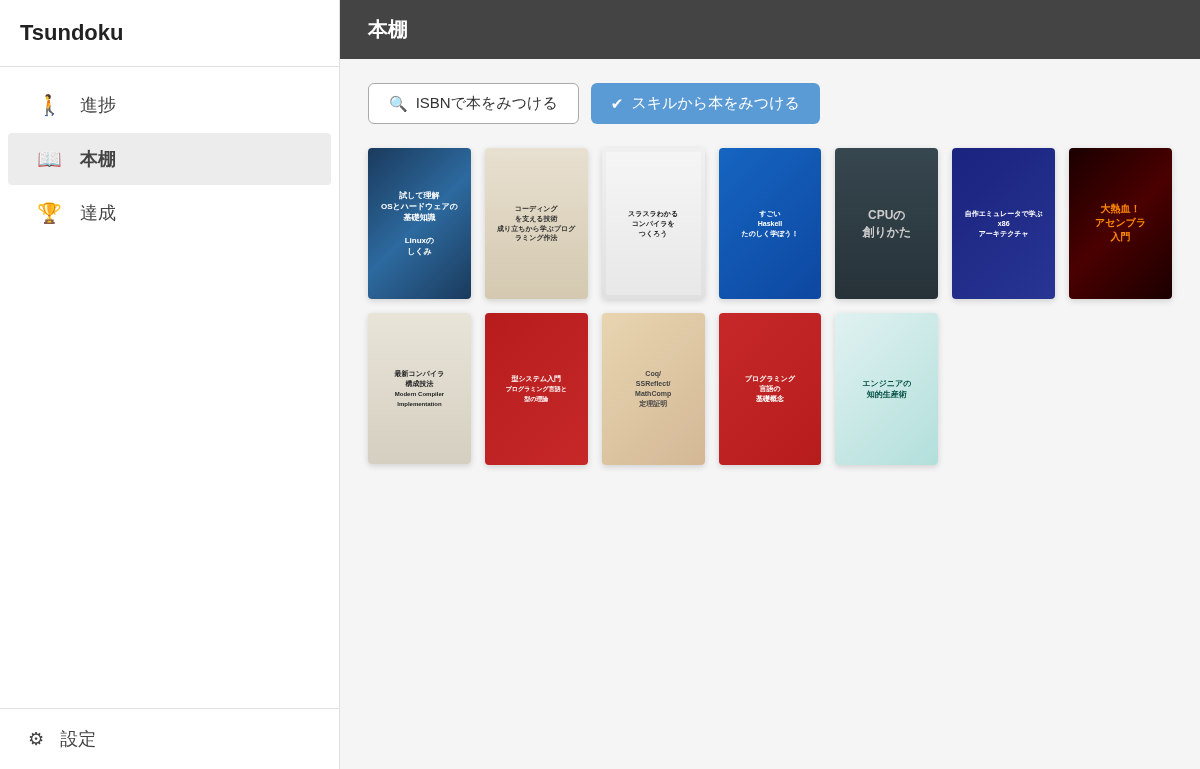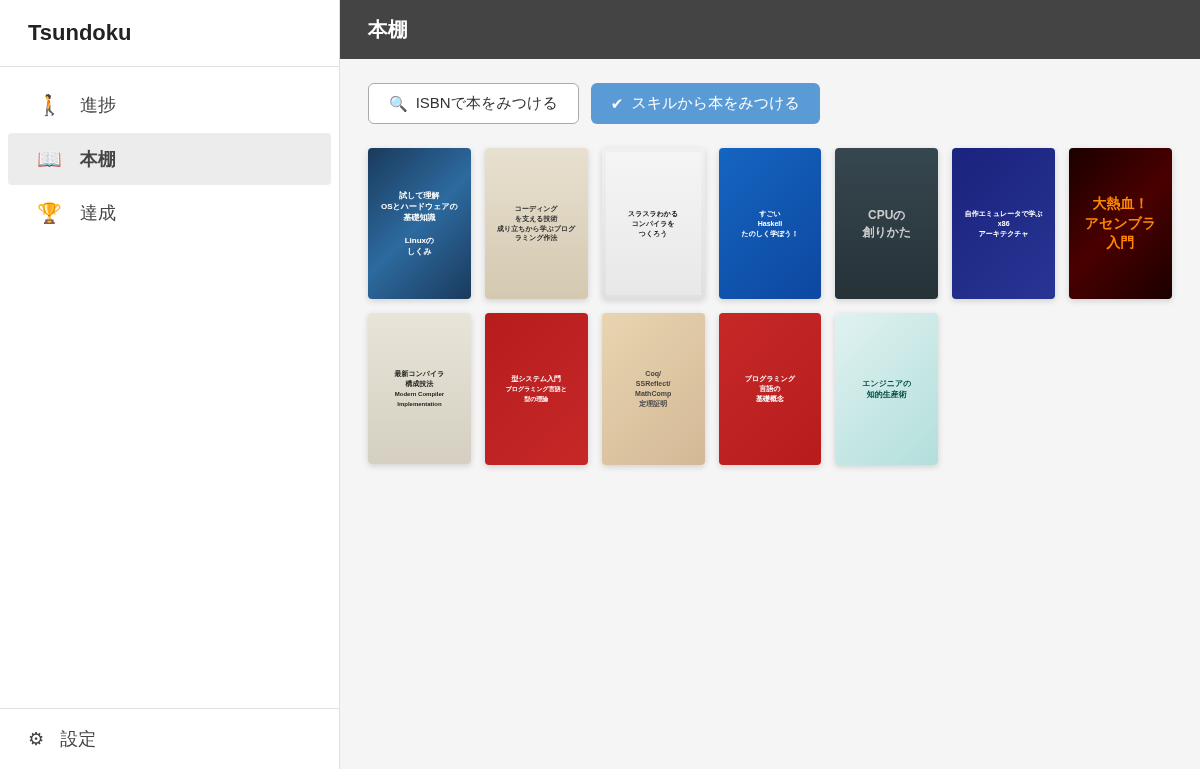--- a/index.html
+++ b/index.html
@@ -11,21 +11,21 @@
       min-width: 340px;
       background: #fff;
       display: flex;
       flex-direction: column;
       border-right: 1px solid #e0e0e0;
       height: 100vh;
     }
     #sidebar-title {
       font-size: 22px;
       font-weight: bold;
-      padding: 20px 28px;
+      padding: 20px 20px;
       border-bottom: 1px solid #e0e0e0;
       color: #222;
     }
     .sidebar-nav {
       flex: 1;
       padding: 10px 0;
     }
     .sidebar-item {
       display: flex;
       align-items: center;
@@ -218,21 +218,21 @@
         </div>
       </div>
 
       <div class="book-item">
         <div class="book-cover book-x86">
           <div class="book-cover-text" style="font-size:7px;">自作エミュレータで学ぶ<br><strong>x86</strong><br>アーキテクチャ</div>
         </div>
       </div>
       <div class="book-item">
         <div class="book-cover book-assembly">
-          <div class="book-cover-text" style="font-size:14px; color:#ff8800;"><strong>大熱血！<br>アセンブラ<br>入門</strong></div>
+          <div class="book-cover-text" style="font-size:10px; color:#ff8800;font-family:Liberation Mono, monospace;"><strong>大熱血！<br>アセンブラ<br>入門</strong></div>
         </div>
       </div>
       <div class="book-item">
         <div class="book-cover book-compiler2">
           <div class="book-cover-text" style="color:#222; font-size:7px;">最新コンパイラ<br>構成技法<br><span style="font-size:6px;">Modern Compiler<br>Implementation</span></div>
         </div>
       </div>
       <div class="book-item">
         <div class="book-cover book-type">
           <div class="book-cover-text" style="font-size:7px;">型システム入門<br><span style="font-size:6px;">プログラミング言語と<br>型の理論</span></div>

